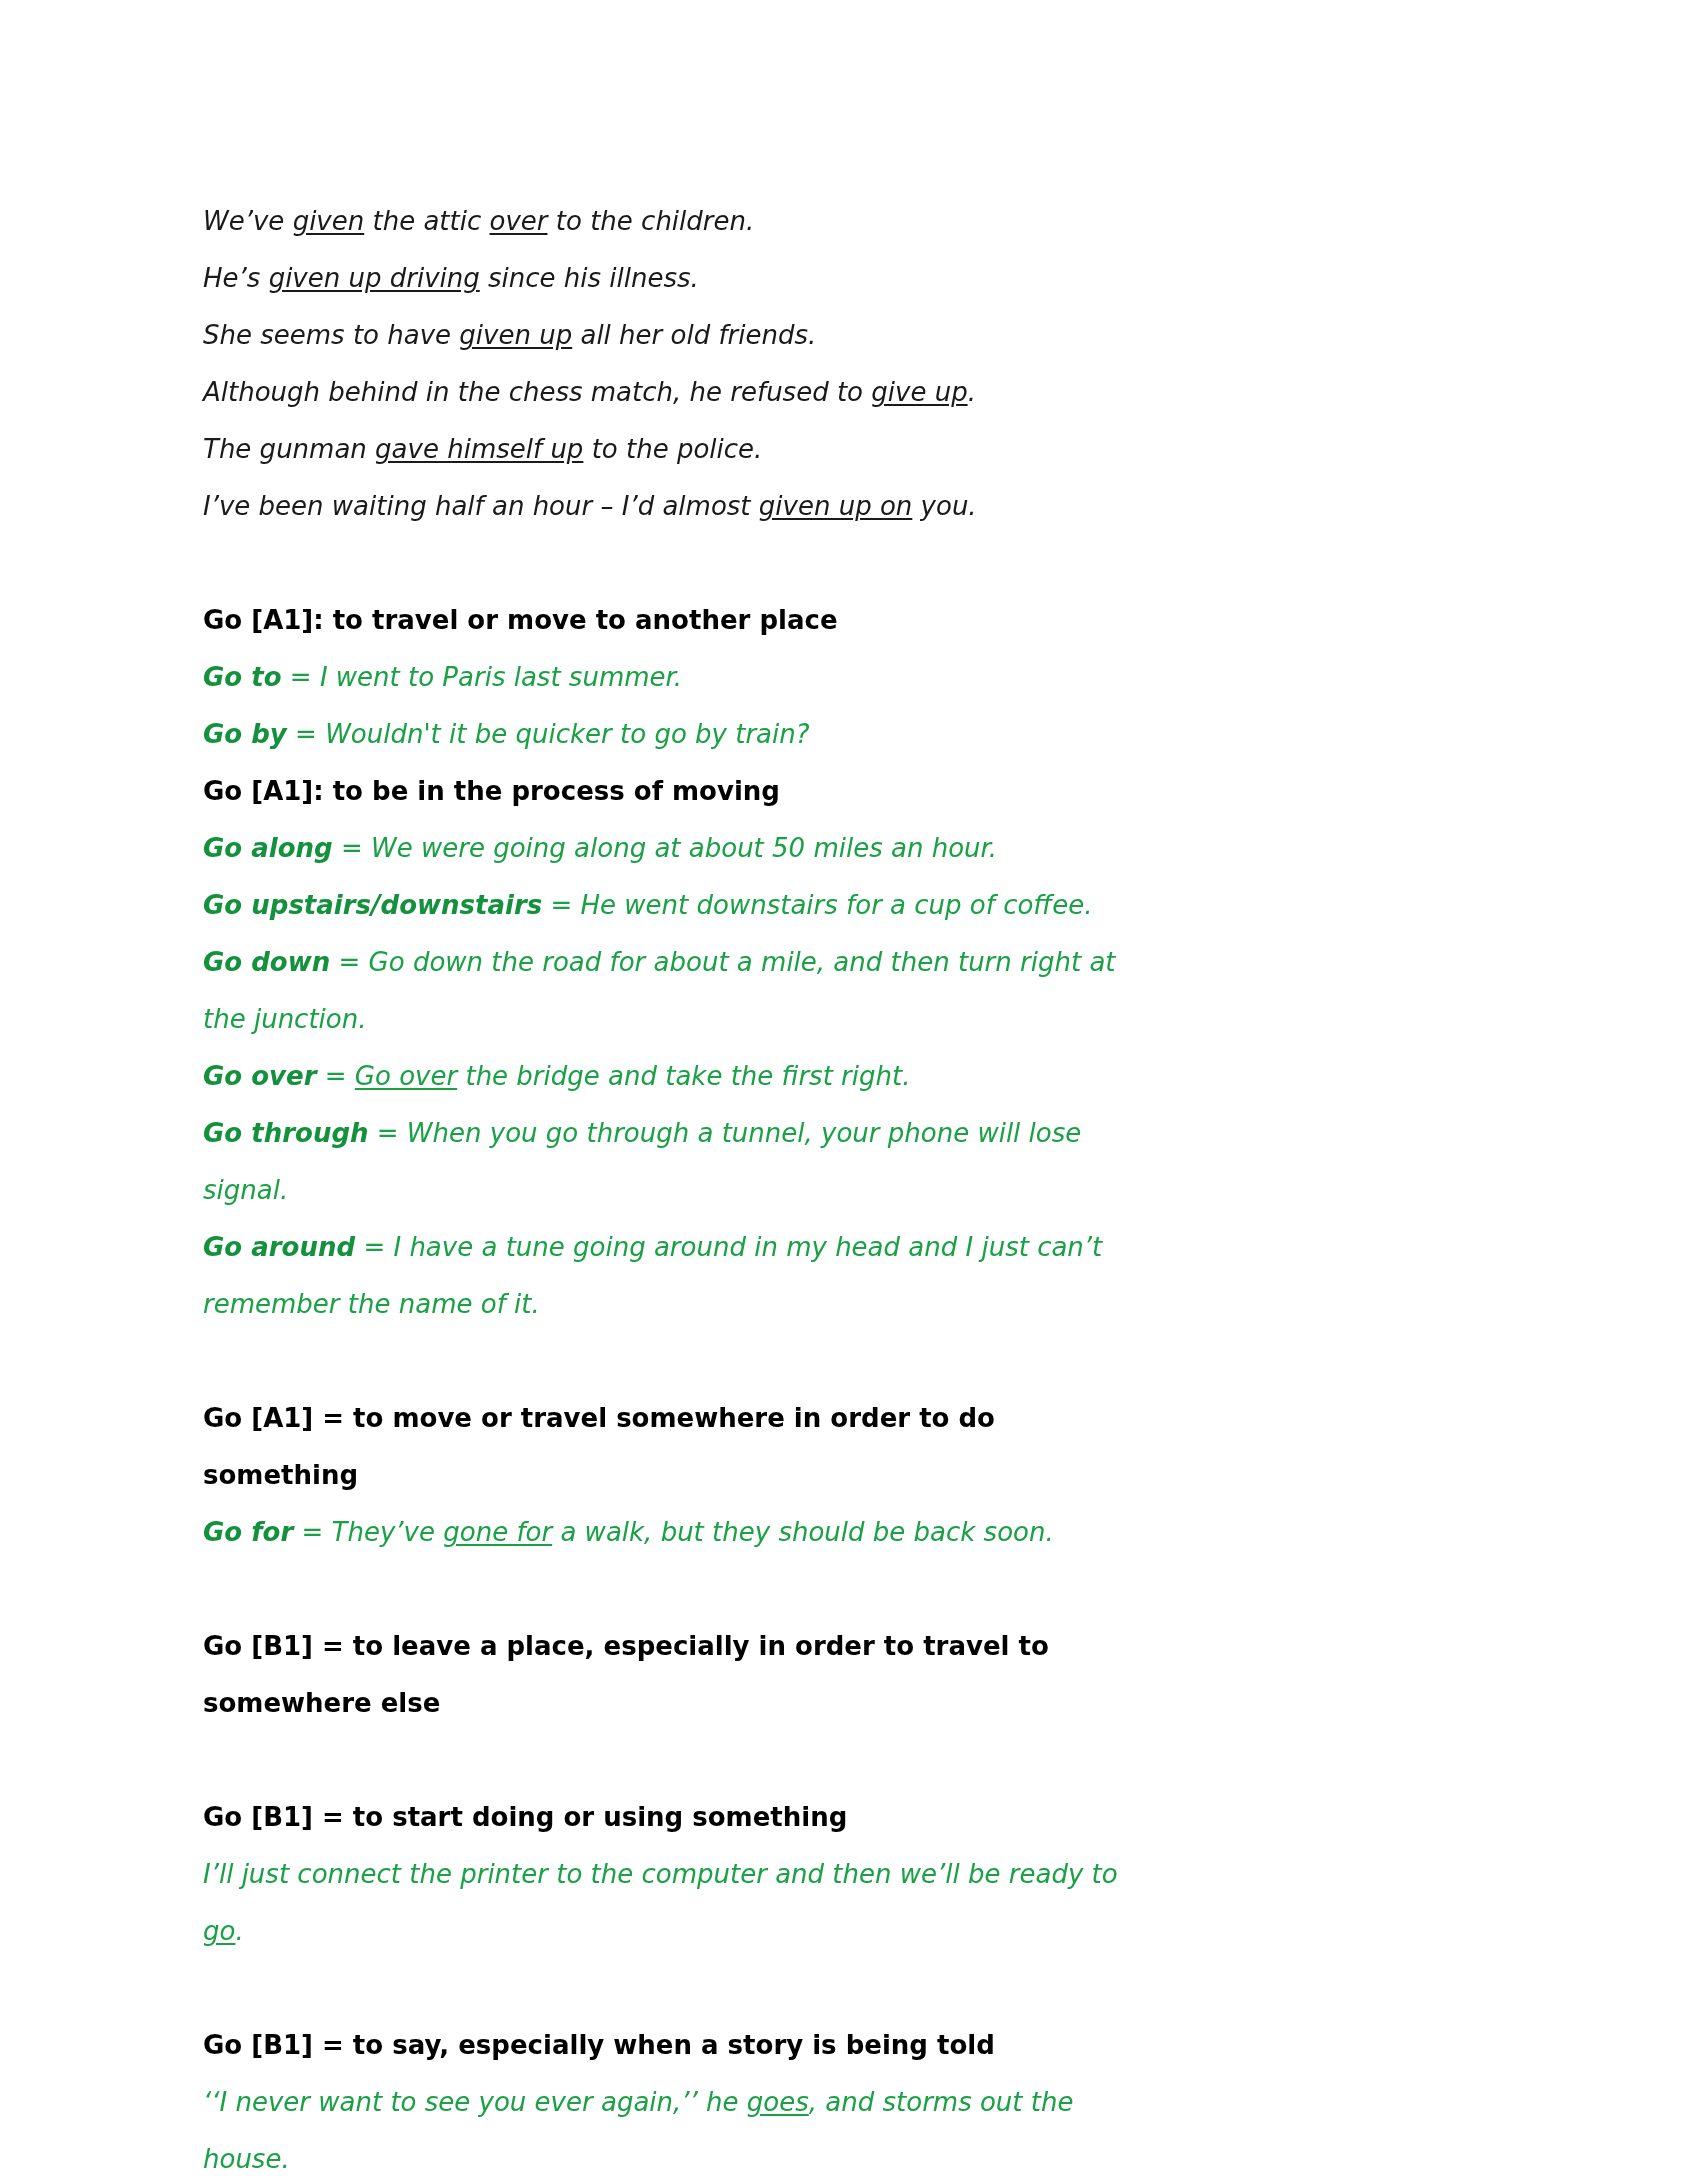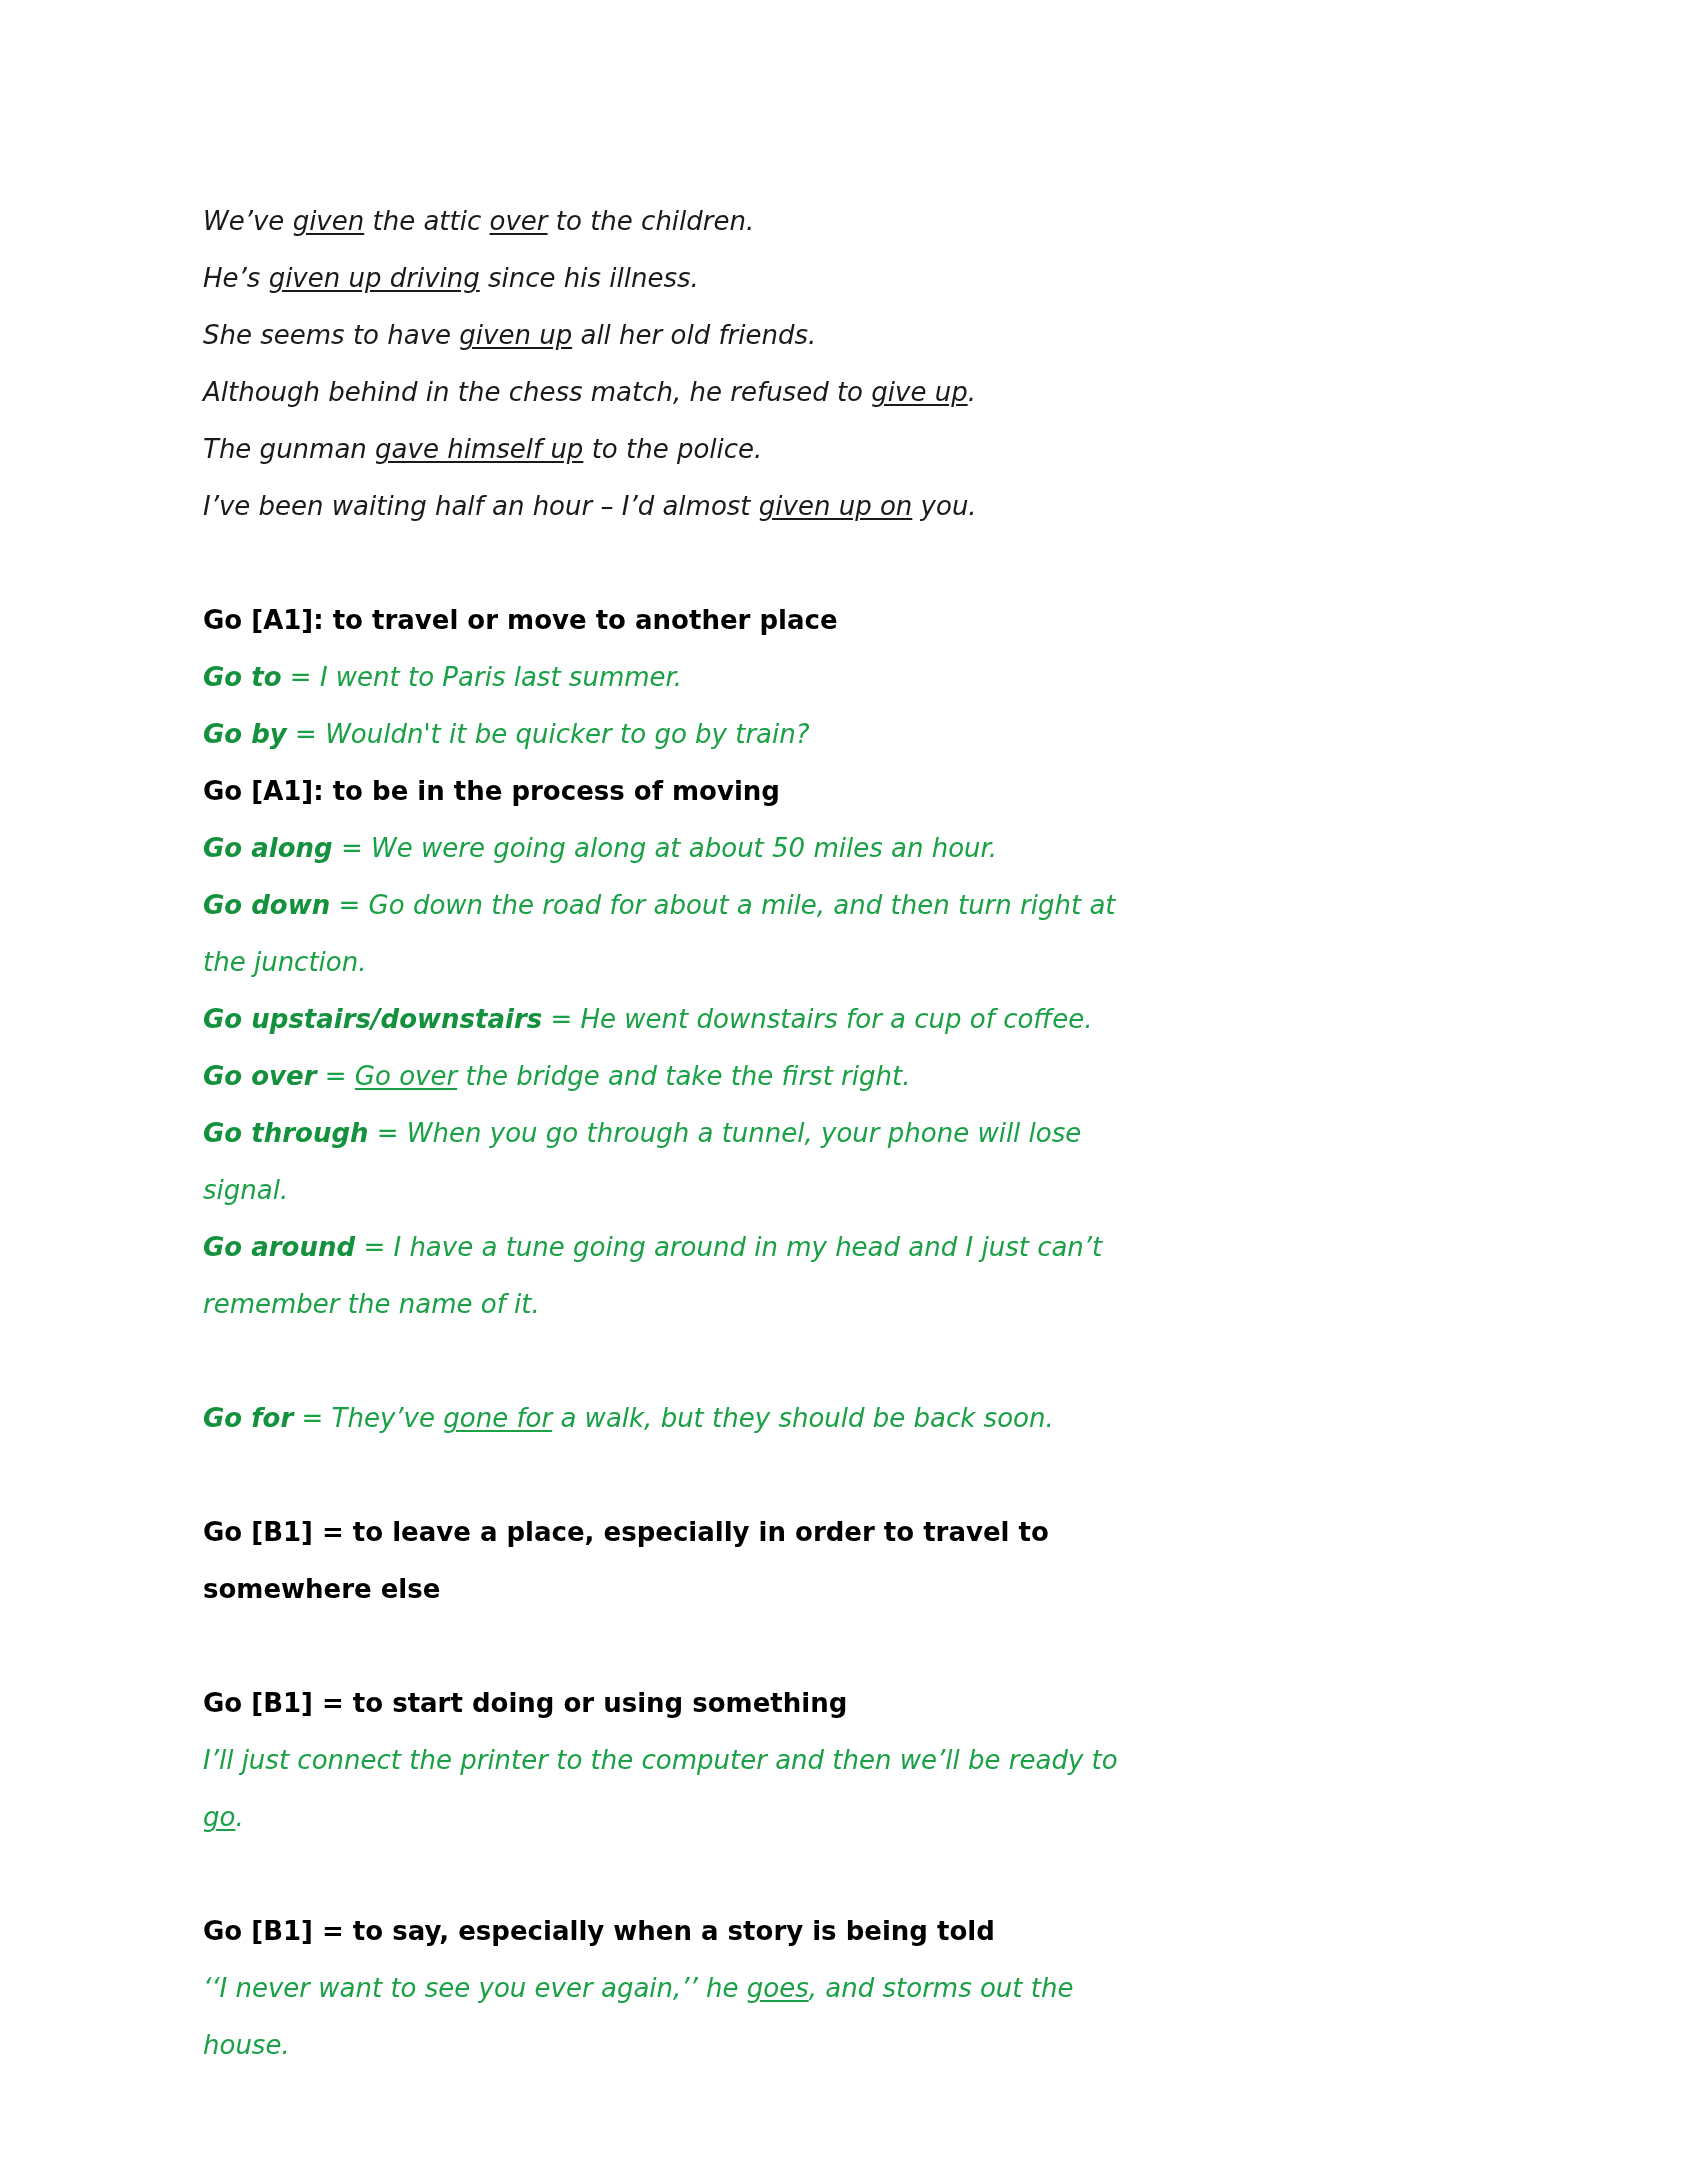--- a/index.html
+++ b/index.html
@@ -86,37 +86,38 @@
     </div>
     <div class="line green">
       <span class="term">Go by</span><span> = </span><span>Wouldn't it be quicker to go by train?</span>
     </div>
 
     <div class="line head">Go [A1]: to be in the process of moving</div>
     <div class="line green">
       <span class="term">Go along</span><span> = </span><span>We were going along at about 50 miles an hour.</span>
     </div>
     <div class="line green">
-      <span class="term">Go down</span><span> = </span><span>Go down the road for about a mile, and then turn right at the junction.</span>
+      <span class="term">Go upstairs/downstairs</span><span> = </span><span>He went downstairs for a cup of coffee.</span>
     </div>
     <div class="line green">
-      <span class="term">Go upstairs/downstairs</span><span> = </span><span>He went downstairs for a cup of coffee.</span>
+      <span class="term">Go down</span><span> = </span><span>Go down the road for about a mile, and then turn right at the junction.</span>
     </div>
     <div class="line green">
       <span class="term">Go over</span><span> = </span><span class="u">Go over</span><span> the bridge and take the first right.</span>
     </div>
     <div class="line green">
       <span class="term">Go through</span><span> = </span><span>When you go through a tunnel, your phone will lose signal.</span>
     </div>
     <div class="line green">
       <span class="term">Go around</span><span> = </span><span>I have a tune going around in my head and I just can’t remember the name of it.</span>
     </div>
 
     <div class="blank"></div>
 
+    <div class="line head">Go [A1] = to move or travel somewhere in order to do something</div>
     <div class="line green">
       <span class="term">Go for</span><span> = </span><span>They’ve </span><span class="u">gone for</span><span> a walk, but they should be back soon.</span>
     </div>
 
     <div class="blank"></div>
 
     <div class="line head">Go [B1] = to leave a place, especially in order to travel to somewhere else</div>
 
     <div class="blank"></div>
 

